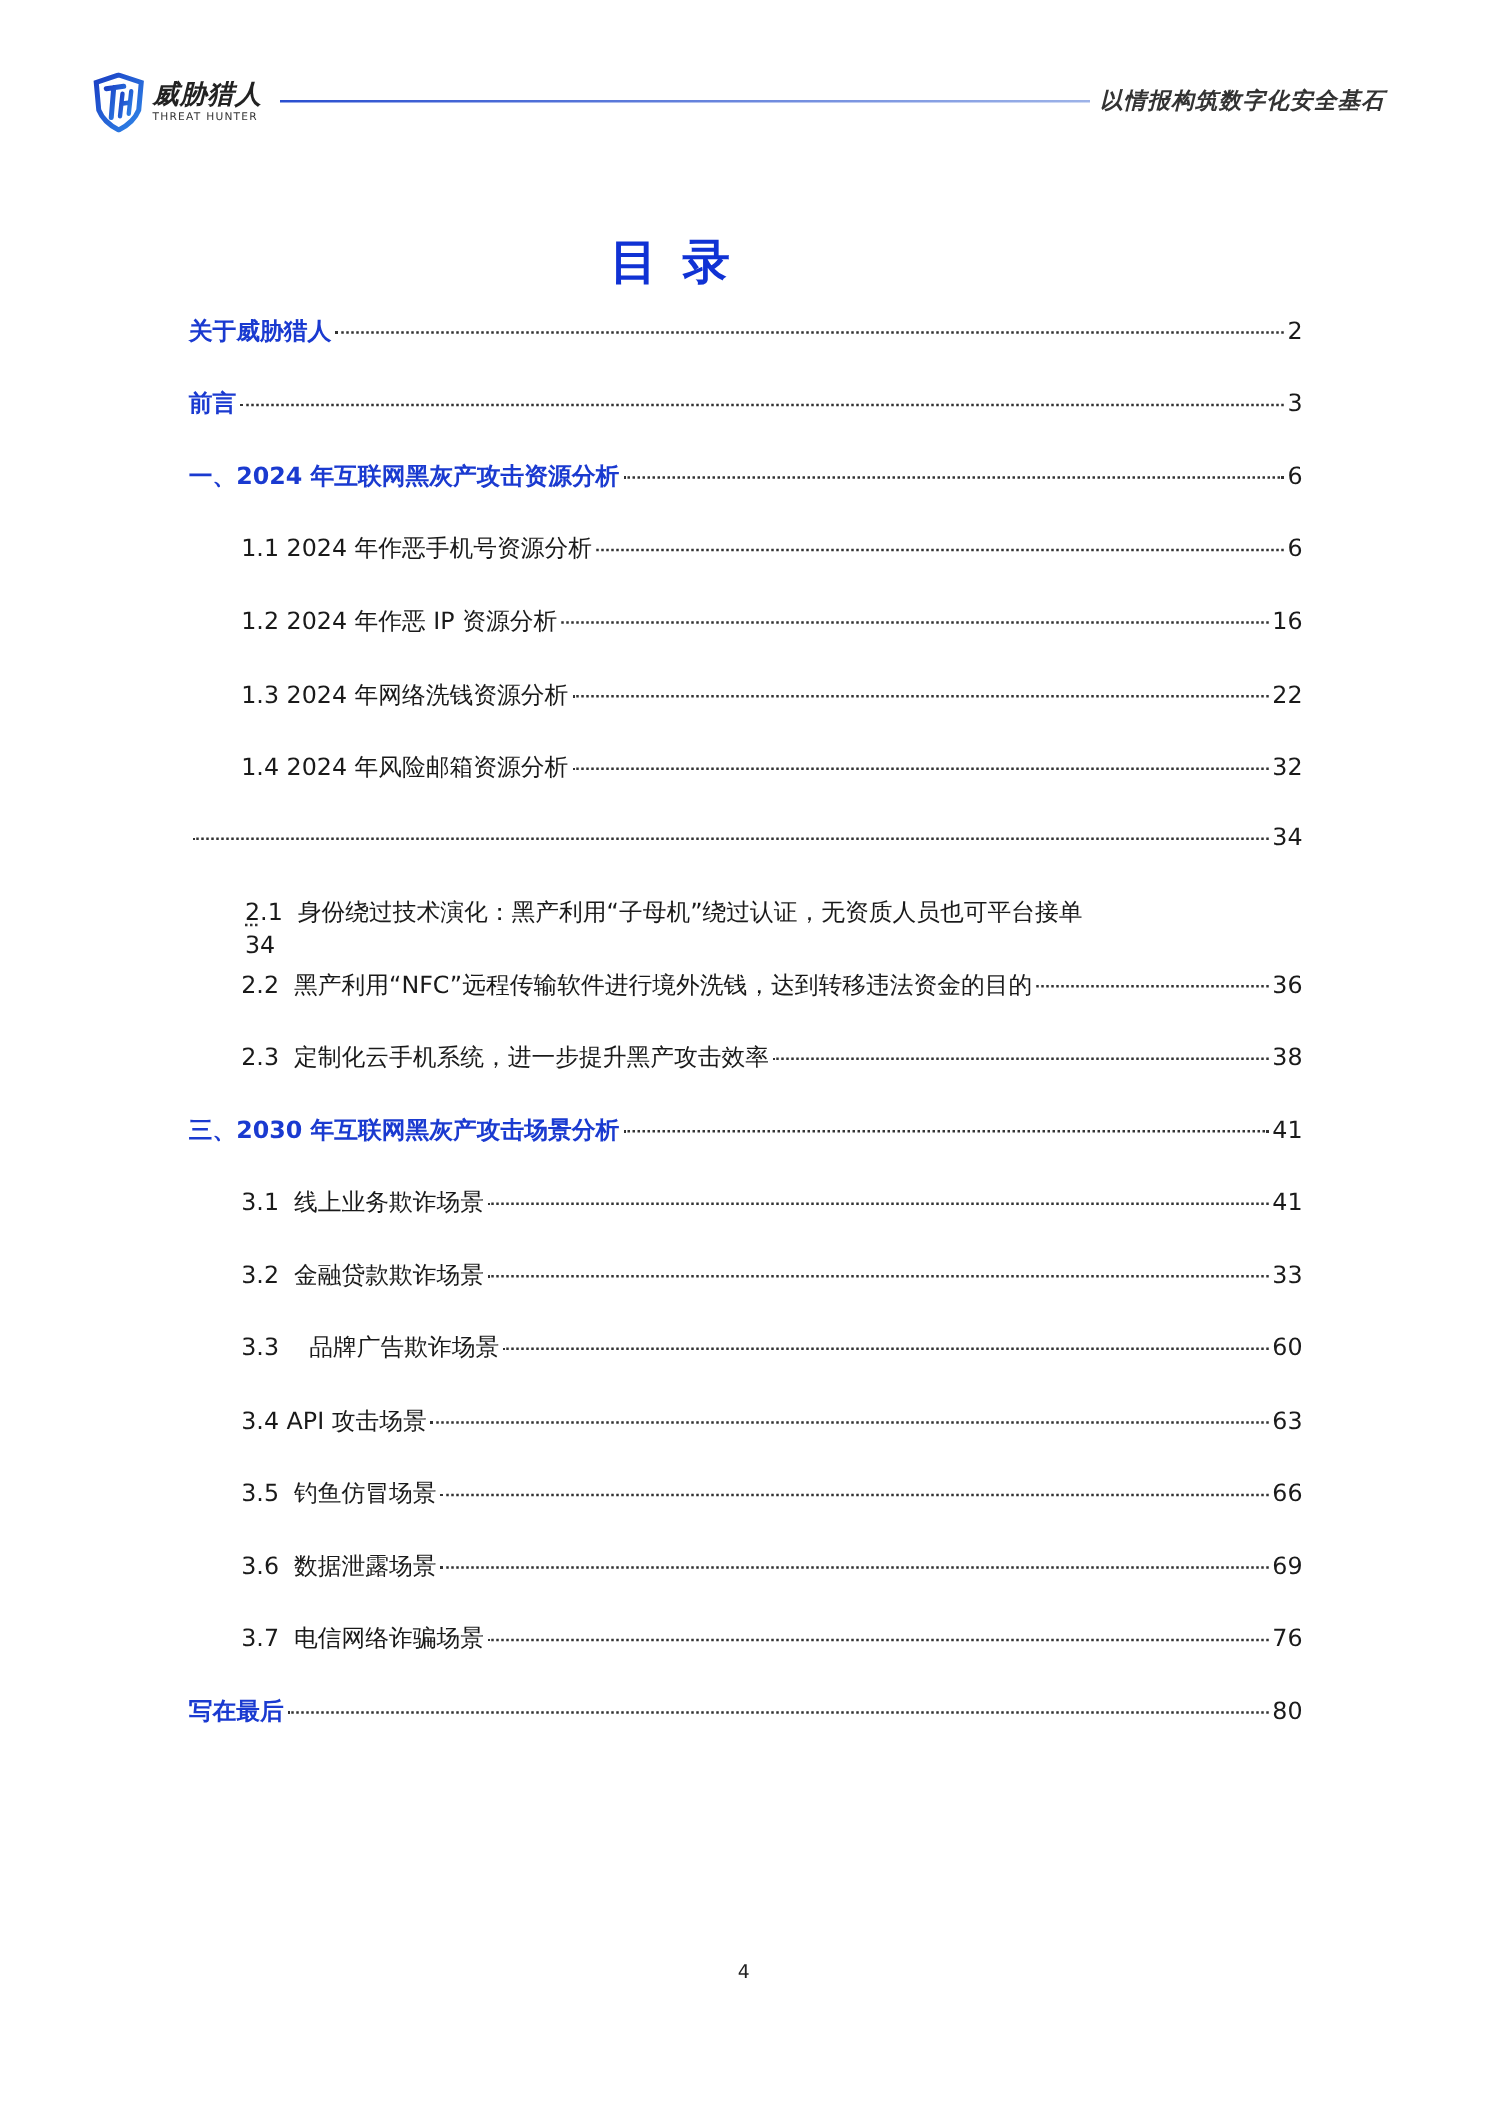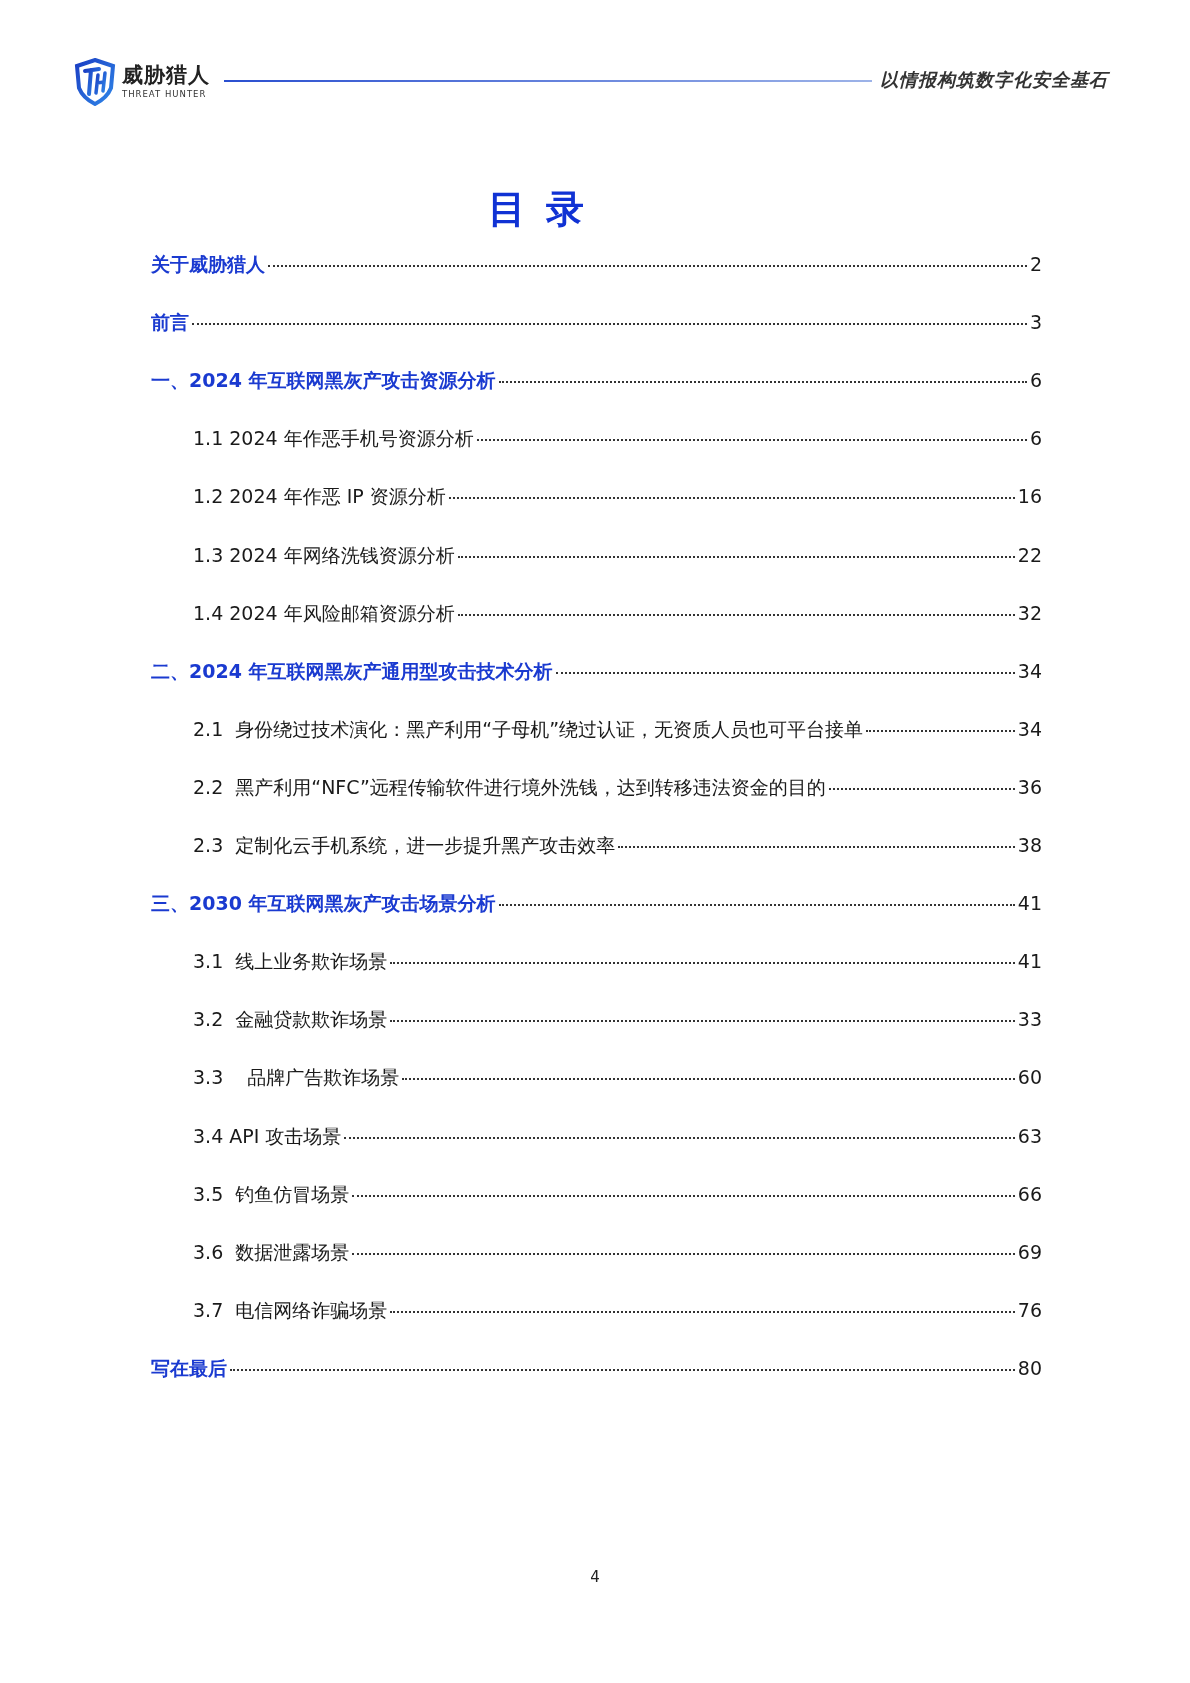--- a/index.html
+++ b/index.html
@@ -36,20 +36,21 @@
       margin-left: 6px;
       display: flex;
       flex-direction: column;
       line-height: 1;
     }
     .logo-cn {
       font-size: 21px;
       font-weight: bold;
       color: #222;
       letter-spacing: 1px;
+      font-style: italic;
     }
     .logo-en {
       font-size: 8.5px;
       color: #333;
       letter-spacing: 1px;
       margin-top: 4px;
       font-family: "DejaVu Sans", sans-serif;
     }
     .header-line {
       position: absolute;
@@ -188,25 +189,24 @@
       <span class="toc-label">1.3 2024 年网络洗钱资源分析</span>
       <span class="toc-dots"></span>
       <span class="toc-page">22</span>
     </div>
     <div class="toc-row l2" style="top: 600.6px;">
       <span class="toc-label">1.4 2024 年风险邮箱资源分析</span>
       <span class="toc-dots"></span>
       <span class="toc-page">32</span>
     </div>
     <div class="toc-row l1" style="top: 658.7px;">
-      <span class="toc-label">二、2024 年互联网黑灰产通用型攻击技术分析</span>
       <span class="toc-dots"></span>
       <span class="toc-page">34</span>
     </div>
-    <div class="toc-row l2" style="top: 716.8px;">
+    <div class="toc-row l2" style="top: 716.8px; flex-direction: column;">
       <span class="toc-label">2.1  身份绕过技术演化：黑产利用“子母机”绕过认证，无资质人员也可平台接单</span>
       <span class="toc-dots"></span>
       <span class="toc-page">34</span>
     </div>
     <div class="toc-row l2" style="top: 774.9px; justify-content: space-between;">
       <span class="toc-label">2.2  黑产利用“NFC”远程传输软件进行境外洗钱，达到转移违法资金的目的</span>
       <span class="toc-dots"></span>
       <span class="toc-page">36</span>
     </div>
     <div class="toc-row l2" style="top: 833px;">

